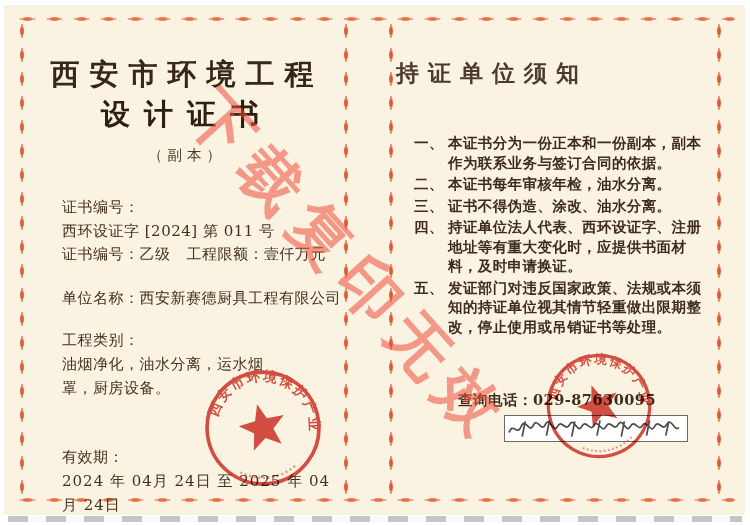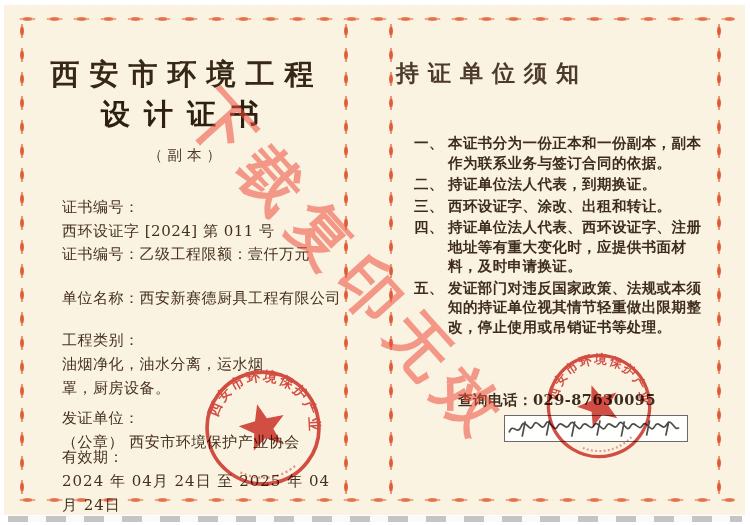--- a/index.html
+++ b/index.html
@@ -48,21 +48,21 @@
   .csub{position:absolute;left:0;right:0;top:131px;text-align:center;
        font-size:14.5px;font-weight:normal;letter-spacing:5px;color:#4c3a26;}
 
   .frow{position:absolute;left:34px;right:2px;font-size:15px;font-weight:normal;
         color:#44301c;letter-spacing:0.5px;line-height:24px;}
   .r1{top:180px;} .r2{top:227px;} .r3{top:271px;} .r4{top:313px;}
   .r5{top:391px;} .r6{top:430px;}
   .flabel{display:inline-block;vertical-align:top;}
   .fvalue{display:inline-block;vertical-align:top;}
   .r4 .fvalue{width:226px;}
-  .pair2{margin-left:0;}
+  .pair2{margin-left:16px;}
   .r6 .fvalue{letter-spacing:1px;}
 
   .nt{position:absolute;left:0;right:0;top:43px;
       font-size:23px;font-weight:bold;letter-spacing:9px;color:#4c3a2c;}
   .notices{position:absolute;left:18px;top:118px;width:302px;margin:0;padding:0;
       list-style:none;font-size:14.5px;font-weight:bold;color:#3e2d1e;
       line-height:19.5px;letter-spacing:0.4px;}
   .notices li{display:flex;margin:0 0 2px 0;}
   .nnum{width:34px;flex:none;}
   .ntxt{width:262px;}
@@ -114,23 +114,20 @@
     </div>
 
     <div class="frow r3">
       <span class="flabel">单位名称：</span><span class="fvalue">西安新赛德厨具工程有限公司</span>
     </div>
 
     <div class="frow r4">
       <span class="flabel">工程类别：</span><span class="fvalue">油烟净化，油水分离，运水烟罩，厨房设备。</span>
     </div>
 
-    <div class="frow r5">
-      <span class="flabel">发证单位：</span><span class="fvalue">（公章） 西安市环境保护产业协会</span>
-    </div>
 
     <div class="frow r6">
       <span class="flabel">有效期：</span><span class="fvalue">2024 年 04月 24日 至 2025 年 04月 24日</span>
     </div>
 
     <svg class="stamp stamp-left" viewBox="-62 -62 124 124">
       <circle r="55" fill="none" stroke="#c8281e" stroke-width="3.6"></circle>
       <path id="arcL" d="M -44 13 A 46 46 0 1 1 44 13" fill="none"></path>
       <text font-size="13.5" fill="#c8281e" letter-spacing="2" font-weight="bold">
         <textPath href="#arcL" startOffset="30">西安市环境保护产业协会</textPath>
@@ -143,25 +140,25 @@
   <section class="page page-right">
     <div class="nt">持证单位须知</div>
 
     <ol class="notices">
       <li>
         <span class="nnum">一、</span>
         <span class="ntxt">本证书分为一份正本和一份副本，副本作为联系业务与签订合同的依据。</span>
       </li>
       <li>
         <span class="nnum">二、</span>
-        <span class="ntxt">持证单位法人代表，到期换证。</span>
+        <span class="ntxt">本证书每年审核年检，油水分离。</span>
       </li>
       <li>
         <span class="nnum">三、</span>
-        <span class="ntxt">西环设证字、涂改、出租和转让。</span>
+        <span class="ntxt">证书不得伪造、涂改、油水分离。</span>
       </li>
       <li>
         <span class="nnum">四、</span>
         <span class="ntxt">持证单位法人代表、西环设证字、注册地址等有重大变化时，应提供书面材料，及时申请换证。</span>
       </li>
       <li>
         <span class="nnum">五、</span>
         <span class="ntxt">发证部门对违反国家政策、法规或本须知的持证单位视其情节轻重做出限期整改，停止使用或吊销证书等处理。</span>
       </li>
     </ol>

